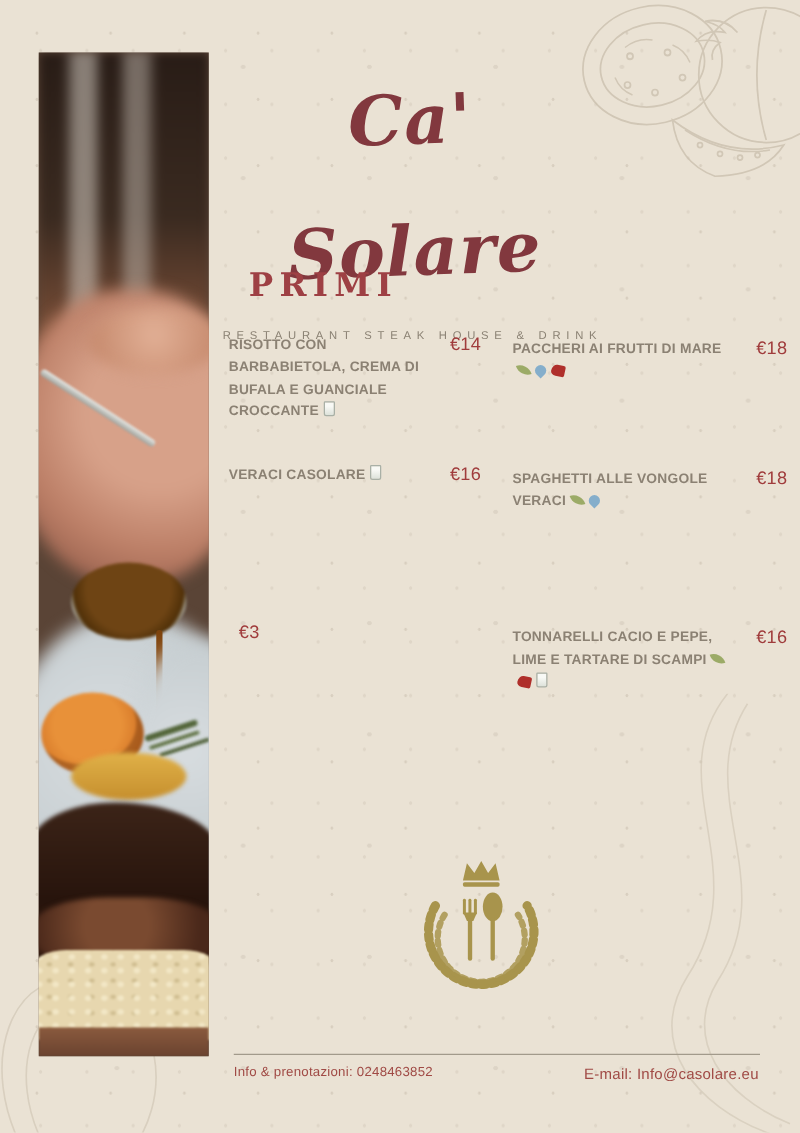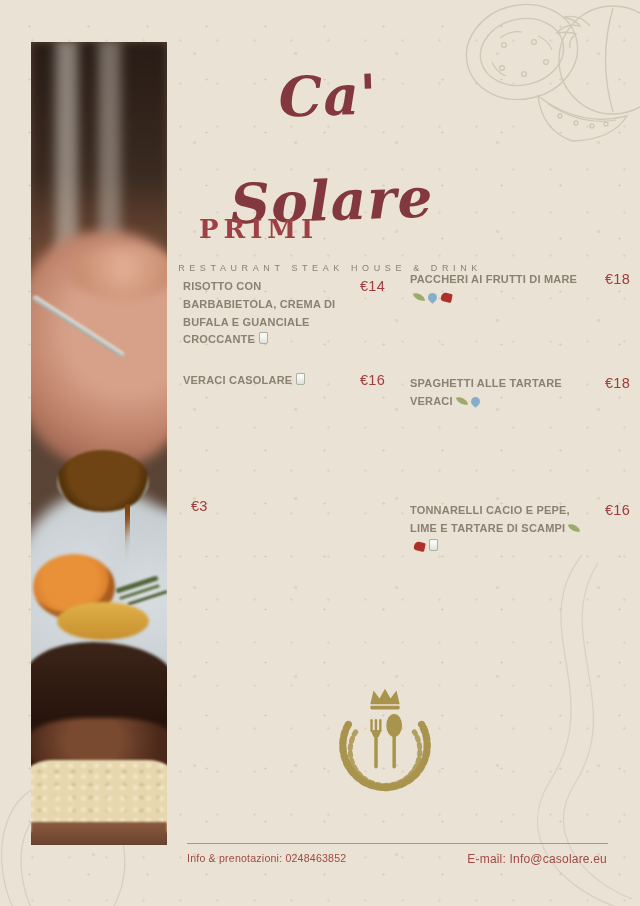--- a/index.html
+++ b/index.html
@@ -65,21 +65,21 @@
   .section-title{position:absolute;left:183px;top:198px;margin:16px;
     font-family:"DejaVu Serif",serif;font-size:26px;font-weight:700;
     letter-spacing:5px;color:#9e4044}
 
   
   .item{position:absolute;display:flex;align-items:flex-start;justify-content:space-between}
   .item .it{font-size:11px;font-weight:700;letter-spacing:.2px;line-height:1.62;color:#8b8173}
   .item .p{font-size:14.5px;font-weight:400;color:#a03c3c;letter-spacing:.3px;white-space:nowrap;margin-left:8px}
   .item .desc{margin:7px 0 0;font-size:10.6px;font-weight:400;letter-spacing:.1px;
     line-height:1.42;color:#a89d8a;max-width:168px}
-  #i-l0{left:183px;top:278px;width:202px}#i-l0 .it{max-width:168px}
+  #i-l0{left:183px;top:268px;width:202px}#i-l0 .it{max-width:168px}
   #i-l1{left:183px;top:372px;width:202px}#i-l1 .it{max-width:172px}
   #i-l2{left:183px;top:498px;width:202px}#i-l2 .it{max-width:160px}
   #i-r0{left:410px;top:271px;width:220px}#i-r0 .it{max-width:180px}
   #i-r1{left:410px;top:375px;width:220px}#i-r1 .it{max-width:170px}
   #i-r2{left:410px;top:502px;width:220px}#i-r2 .it{max-width:180px}
 
   
   .ai{display:inline-block;margin-left:4px;vertical-align:-1px}
   .ai-milk{width:7px;height:10px;background:linear-gradient(#f8f9f5 30%,#dde2da);border:1px solid #a9b0a6;border-radius:1px 1px 2px 2px}
   .ai-gluten{width:10px;height:10px;background:#9cab67;border-radius:0 100% 0 100%;transform:rotate(-18deg)}
@@ -170,21 +170,21 @@
   <div class="item" id="i-l2">
     <span class="p">€3</span>
   </div>
 
   <div class="item" id="i-r0">
     <div class="it"><span>PACCHERI AI FRUTTI DI MARE</span><span class="icwrap"><span class="ai ai-gluten"></span><span class="ai ai-mollusc"></span><span class="ai ai-crustacean"></span></span></div>
     <span class="p">€18</span>
   </div>
 
   <div class="item" id="i-r1">
-    <div class="it"><span>SPAGHETTI ALLE TARTARE VERACI</span><span class="icwrap"><span class="ai ai-gluten"></span><span class="ai ai-mollusc"></span></span></div>
+    <div class="it"><span>SPAGHETTI ALLE VONGOLE VERACI</span><span class="icwrap"><span class="ai ai-gluten"></span><span class="ai ai-mollusc"></span></span></div>
     <span class="p">€18</span>
   </div>
 
   <div class="item" id="i-r2">
     <div class="it"><span>TONNARELLI CACIO E PEPE, LIME E TARTARE DI SCAMPI</span><span class="icwrap"><span class="ai ai-gluten"></span><span class="ai ai-crustacean"></span><span class="ai ai-milk"></span></span></div>
     <span class="p">€16</span>
   </div>
 </main>
 
 <div class="emblem">

